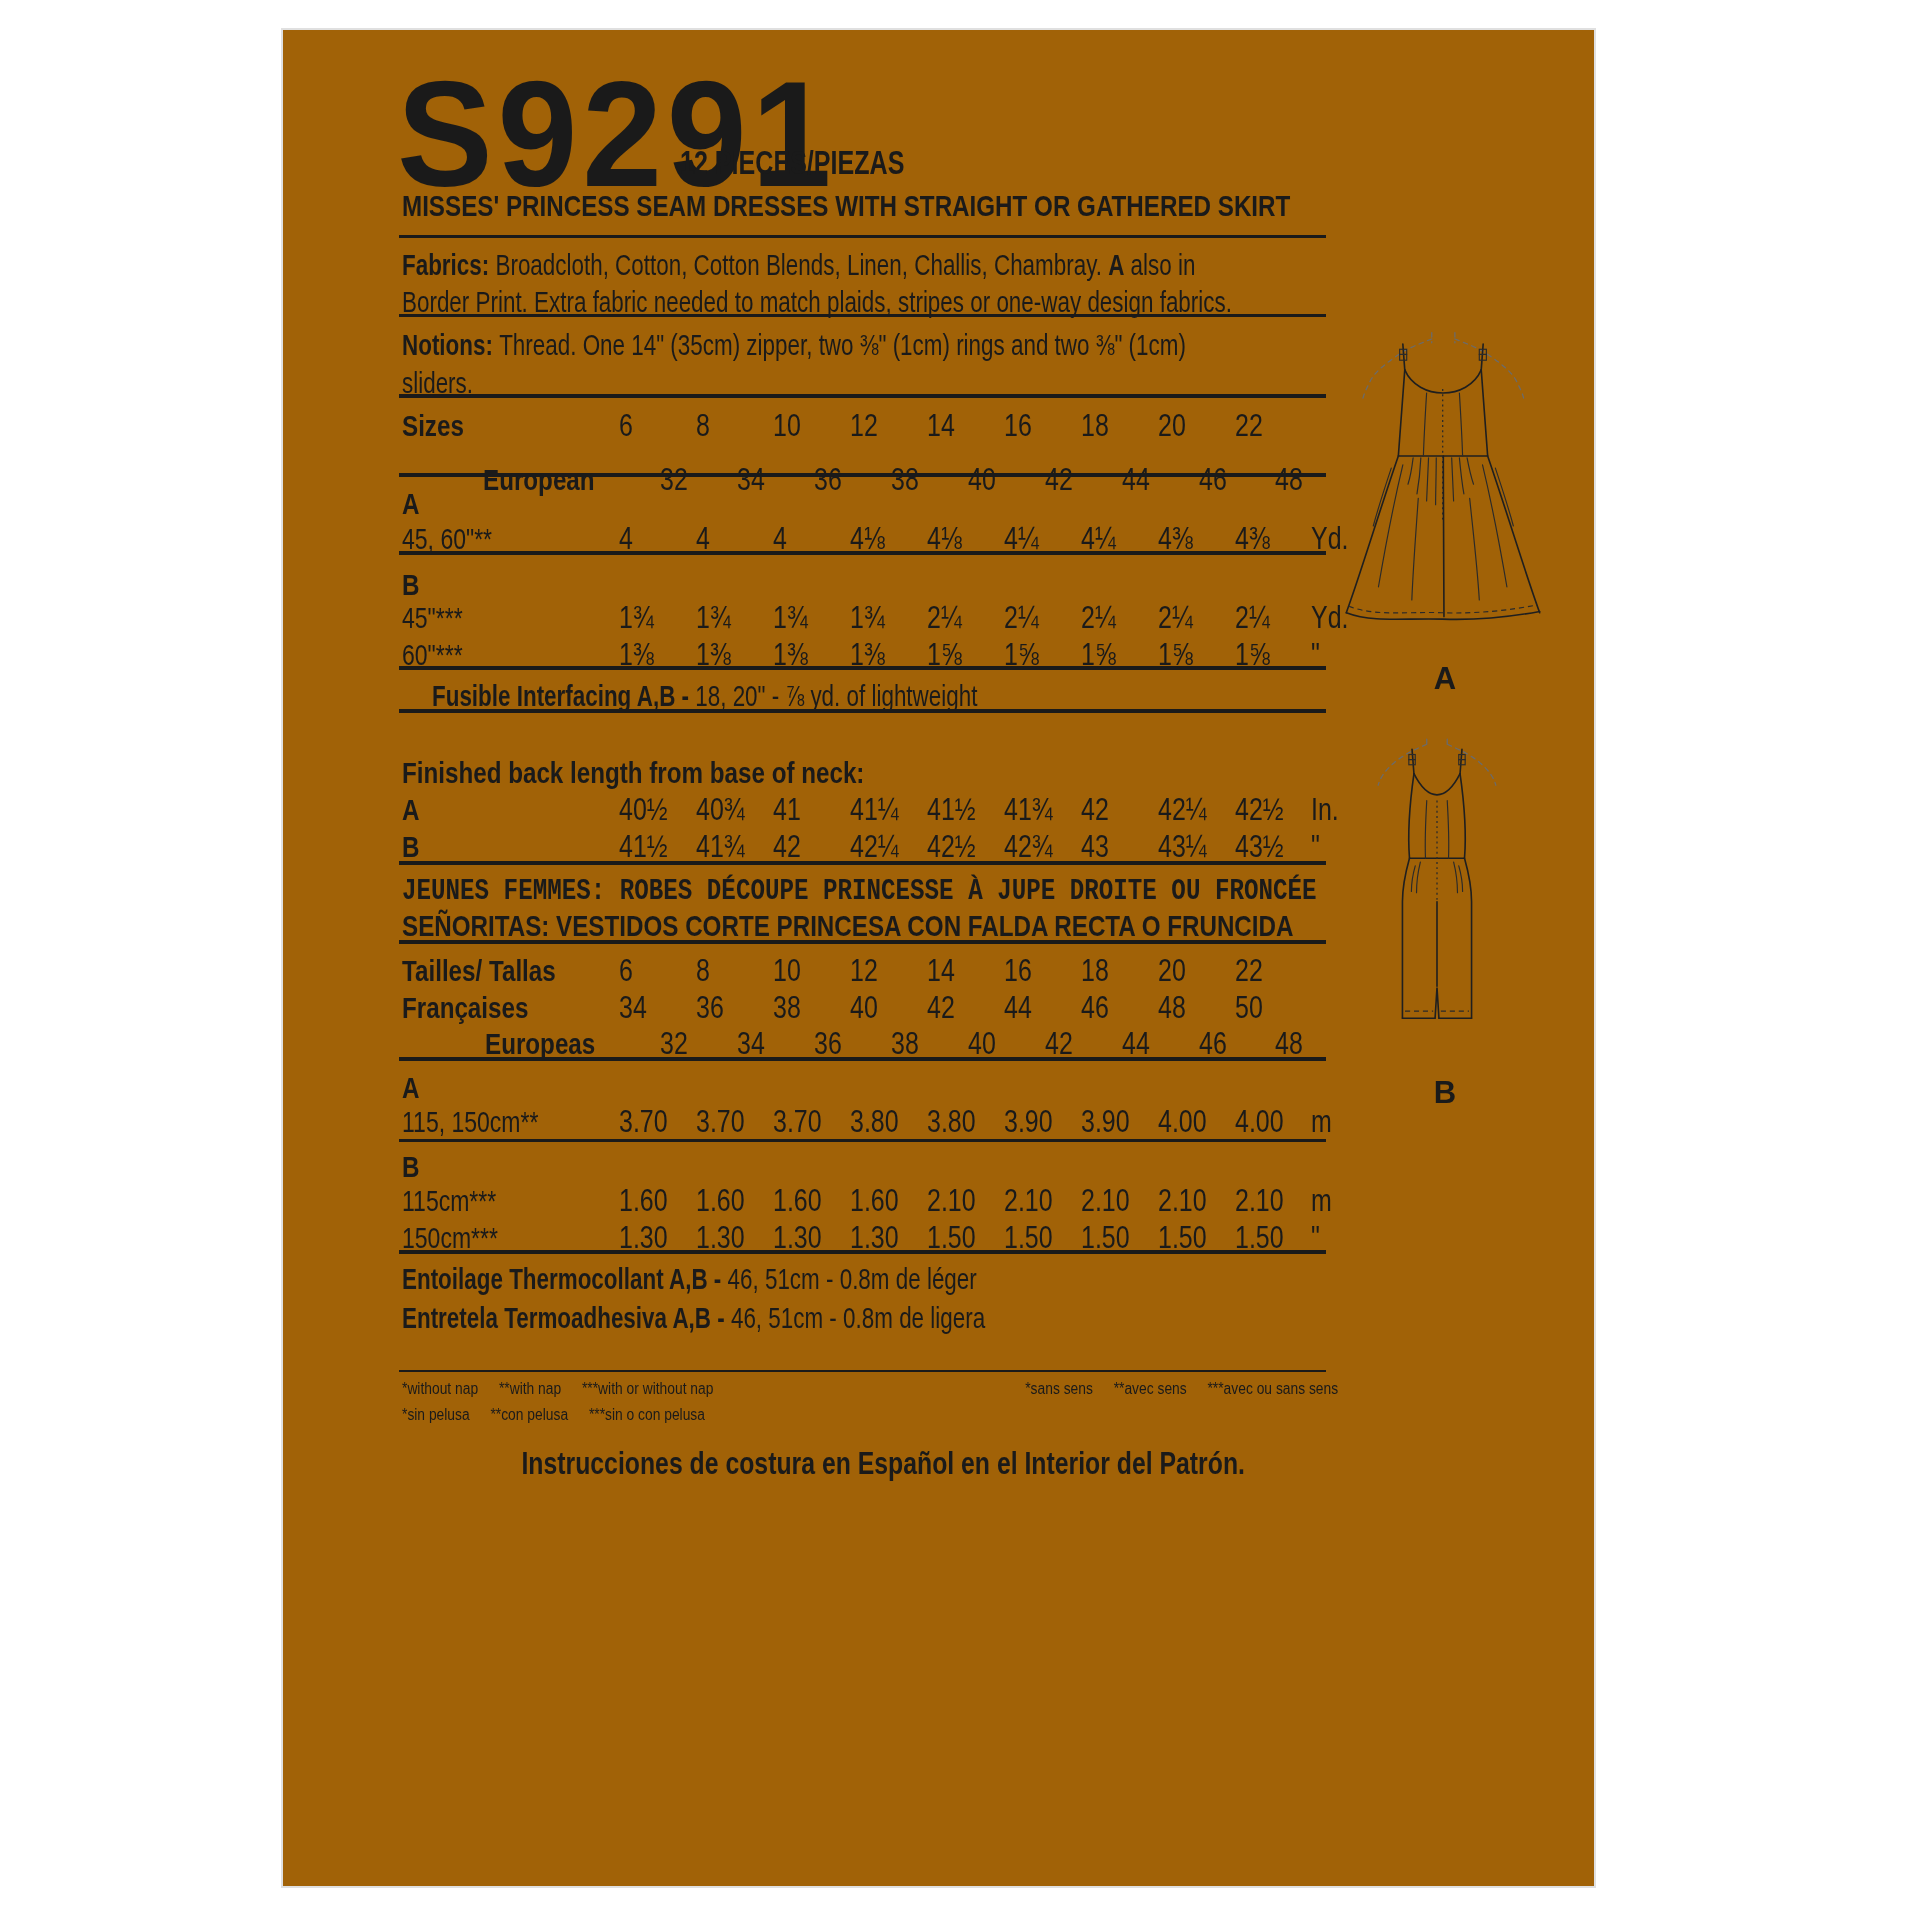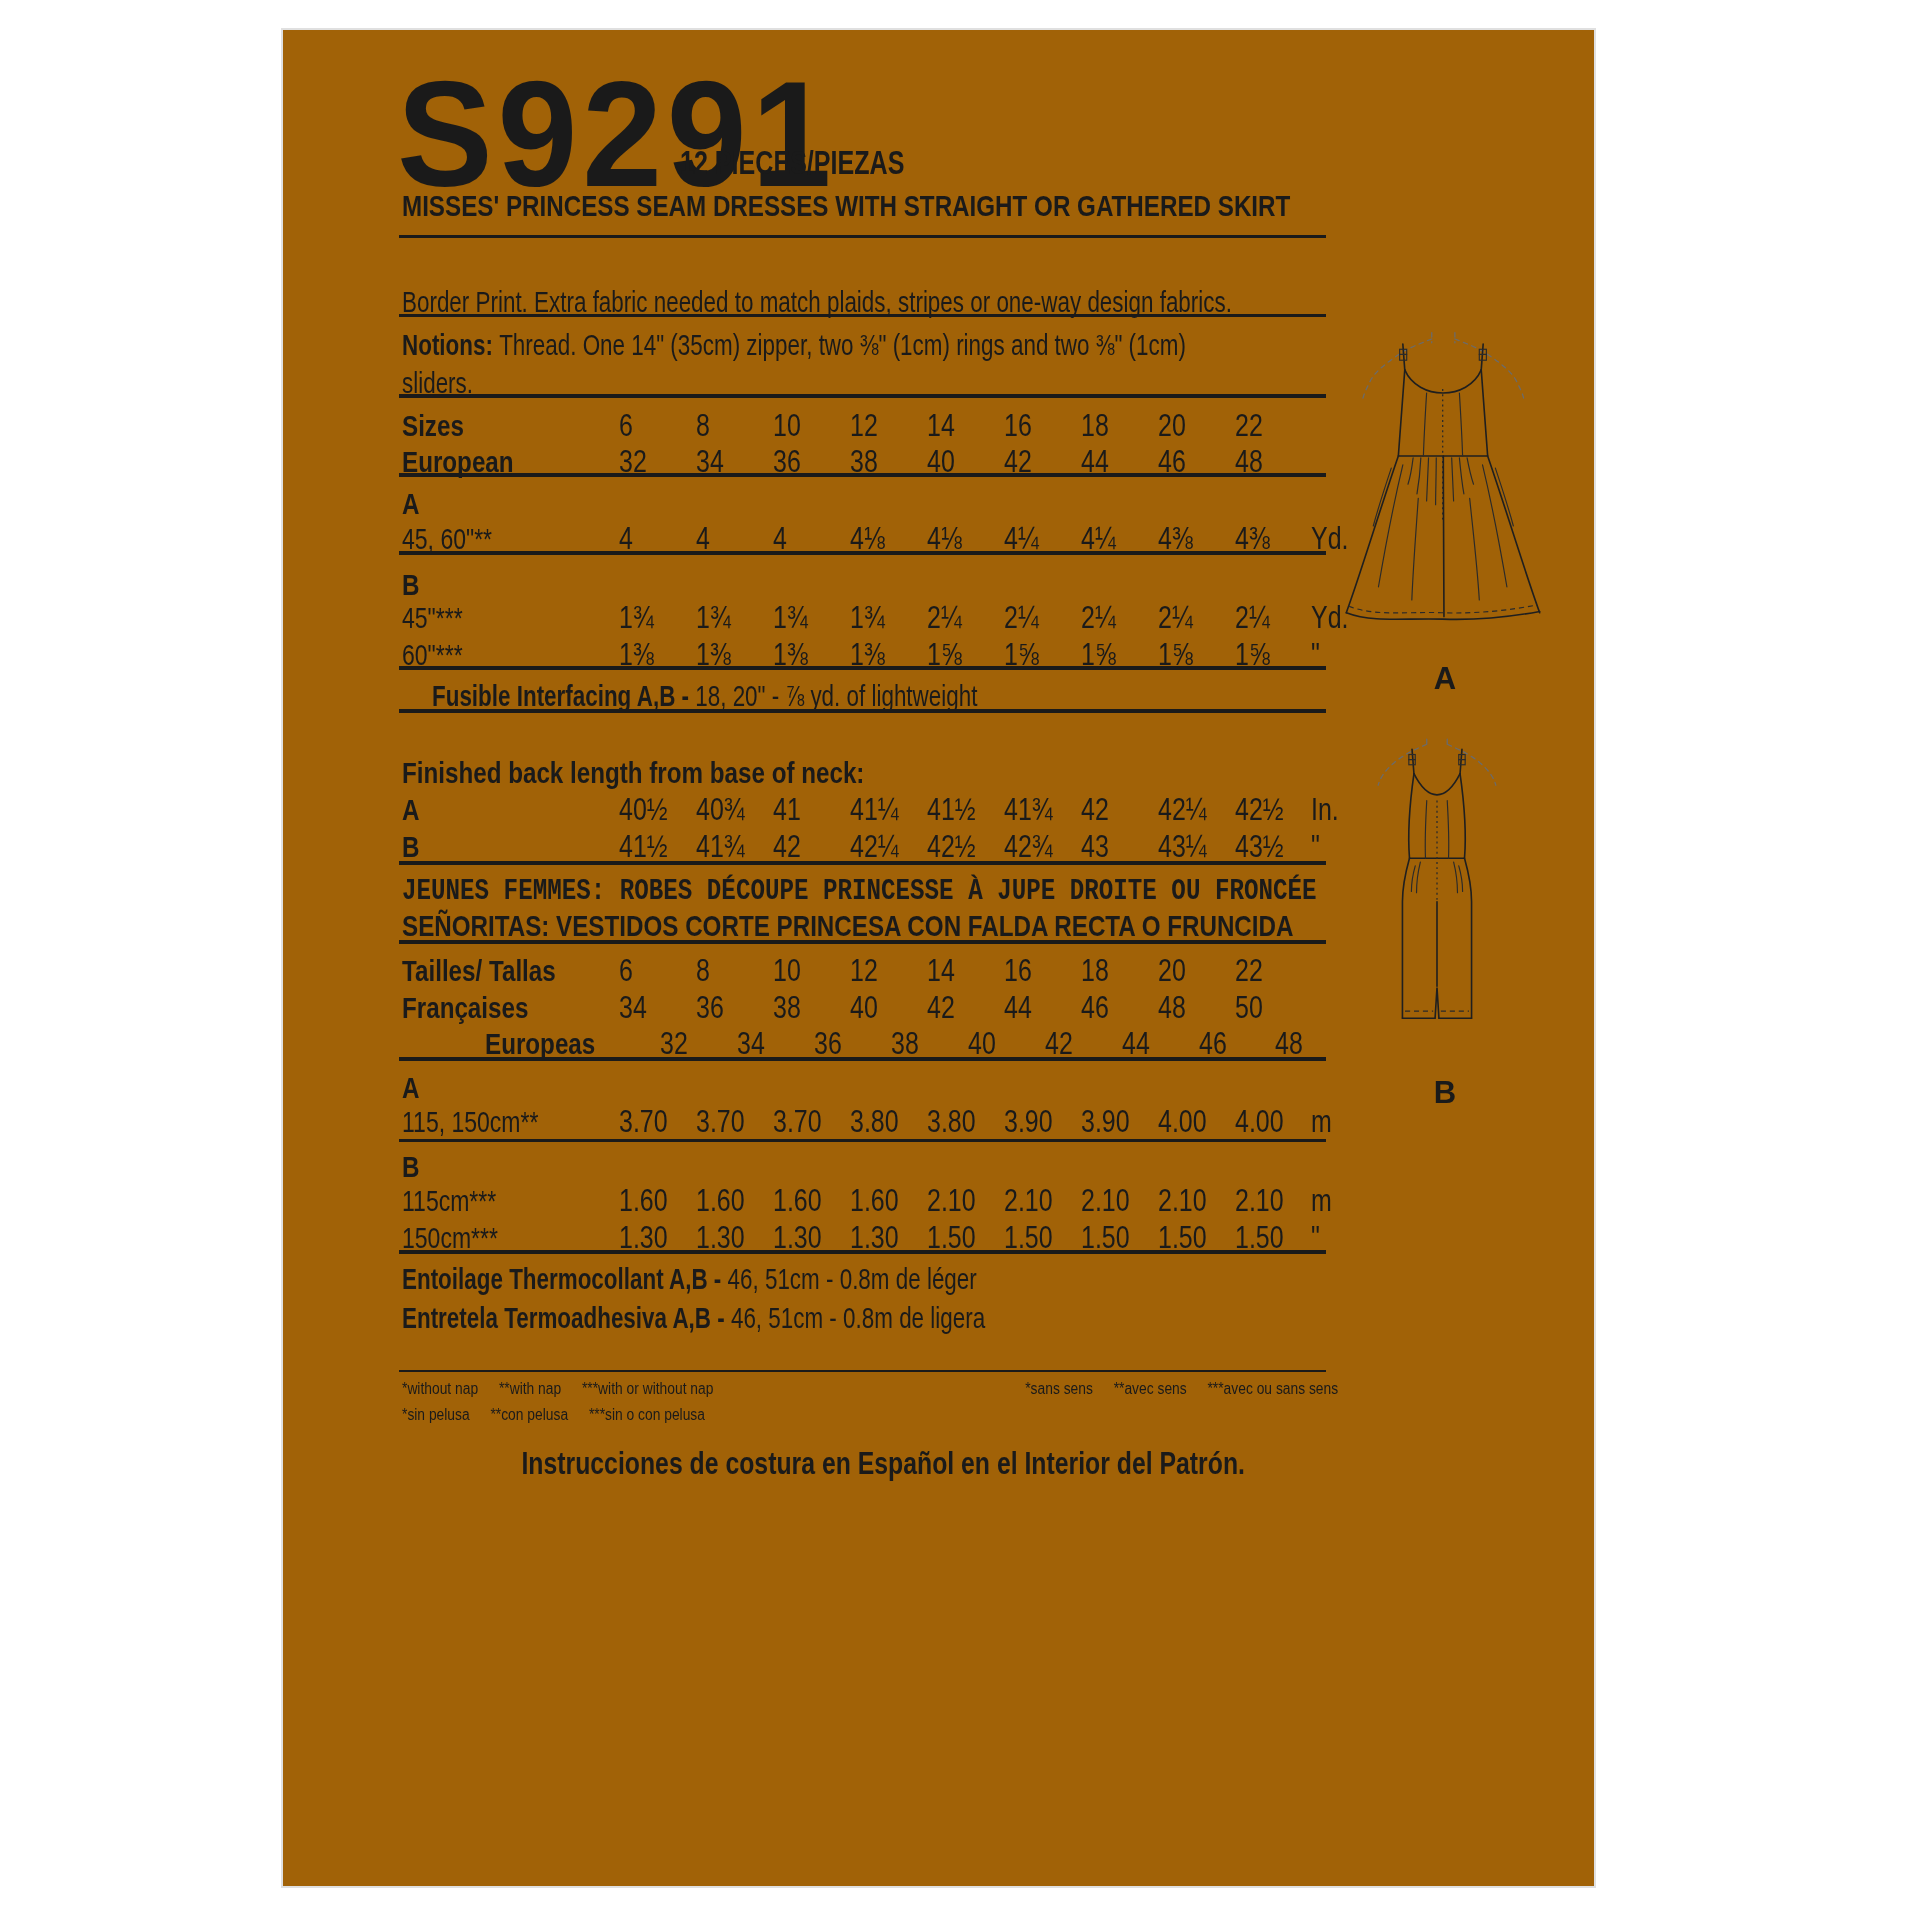--- a/index.html
+++ b/index.html
@@ -38,20 +38,23 @@
 <body>
 
 <div class="sheet">
 
   <div class="abs title" style="left:114px;top:40px;"><span class="cx" style="transform:scaleX(.95);">S9291</span></div>
   <div class="abs pieces" style="left:397px;top:114px;"><span class="cx cb">12 PIECES/PIEZAS</span></div>
 
   <div class="abs t46 b" style="left:119px;top:158px;text-decoration:underline;"><span class="cx ch">MISSES' PRINCESS SEAM DRESSES WITH STRAIGHT OR GATHERED SKIRT</span></div>
   <div class="rule r4" style="top:205px;"></div>
 
+  <div class="abs t46" style="left:119px;top:217px;">
+    <span class="cx cb"><span class="b">Fabrics: </span><span>Broadcloth, Cotton, Cotton Blends, Linen, Challis, Chambray. </span><span class="b">A</span><span> also in</span></span>
+  </div>
   <div class="abs t46" style="left:119px;top:254px;">
     <span class="cx cb">Border Print. Extra fabric needed to match plaids, stripes or one-way design fabrics.</span>
   </div>
   <div class="rule r4" style="top:284px;"></div>
 
   <div class="abs t46" style="left:119px;top:297px;">
     <span class="cx cb"><span class="b">Notions: </span><span>Thread. One 14" (35cm) zipper, two ⅜" (1cm) rings and two ⅜" (1cm)</span></span>
   </div>
   <div class="abs t46" style="left:119px;top:335px;">
     <span class="cx cb">sliders.</span>
@@ -64,21 +67,21 @@
     <span class="cell"><span class="cx cn">8</span></span>
     <span class="cell"><span class="cx cn">10</span></span>
     <span class="cell"><span class="cx cn">12</span></span>
     <span class="cell"><span class="cx cn">14</span></span>
     <span class="cell"><span class="cx cn">16</span></span>
     <span class="cell"><span class="cx cn">18</span></span>
     <span class="cell"><span class="cx cn">20</span></span>
     <span class="cell"><span class="cx cn">22</span></span>
     <span class="cell"></span>
   </div>
-  <div class="trow t50" style="top:414px;">
+  <div class="trow t50" style="top:432px;text-align:right;">
     <span class="cell b t46"><span class="cx ch">European</span></span>
     <span class="cell"><span class="cx cn">32</span></span>
     <span class="cell"><span class="cx cn">34</span></span>
     <span class="cell"><span class="cx cn">36</span></span>
     <span class="cell"><span class="cx cn">38</span></span>
     <span class="cell"><span class="cx cn">40</span></span>
     <span class="cell"><span class="cx cn">42</span></span>
     <span class="cell"><span class="cx cn">44</span></span>
     <span class="cell"><span class="cx cn">46</span></span>
     <span class="cell"><span class="cx cn">48</span></span>

